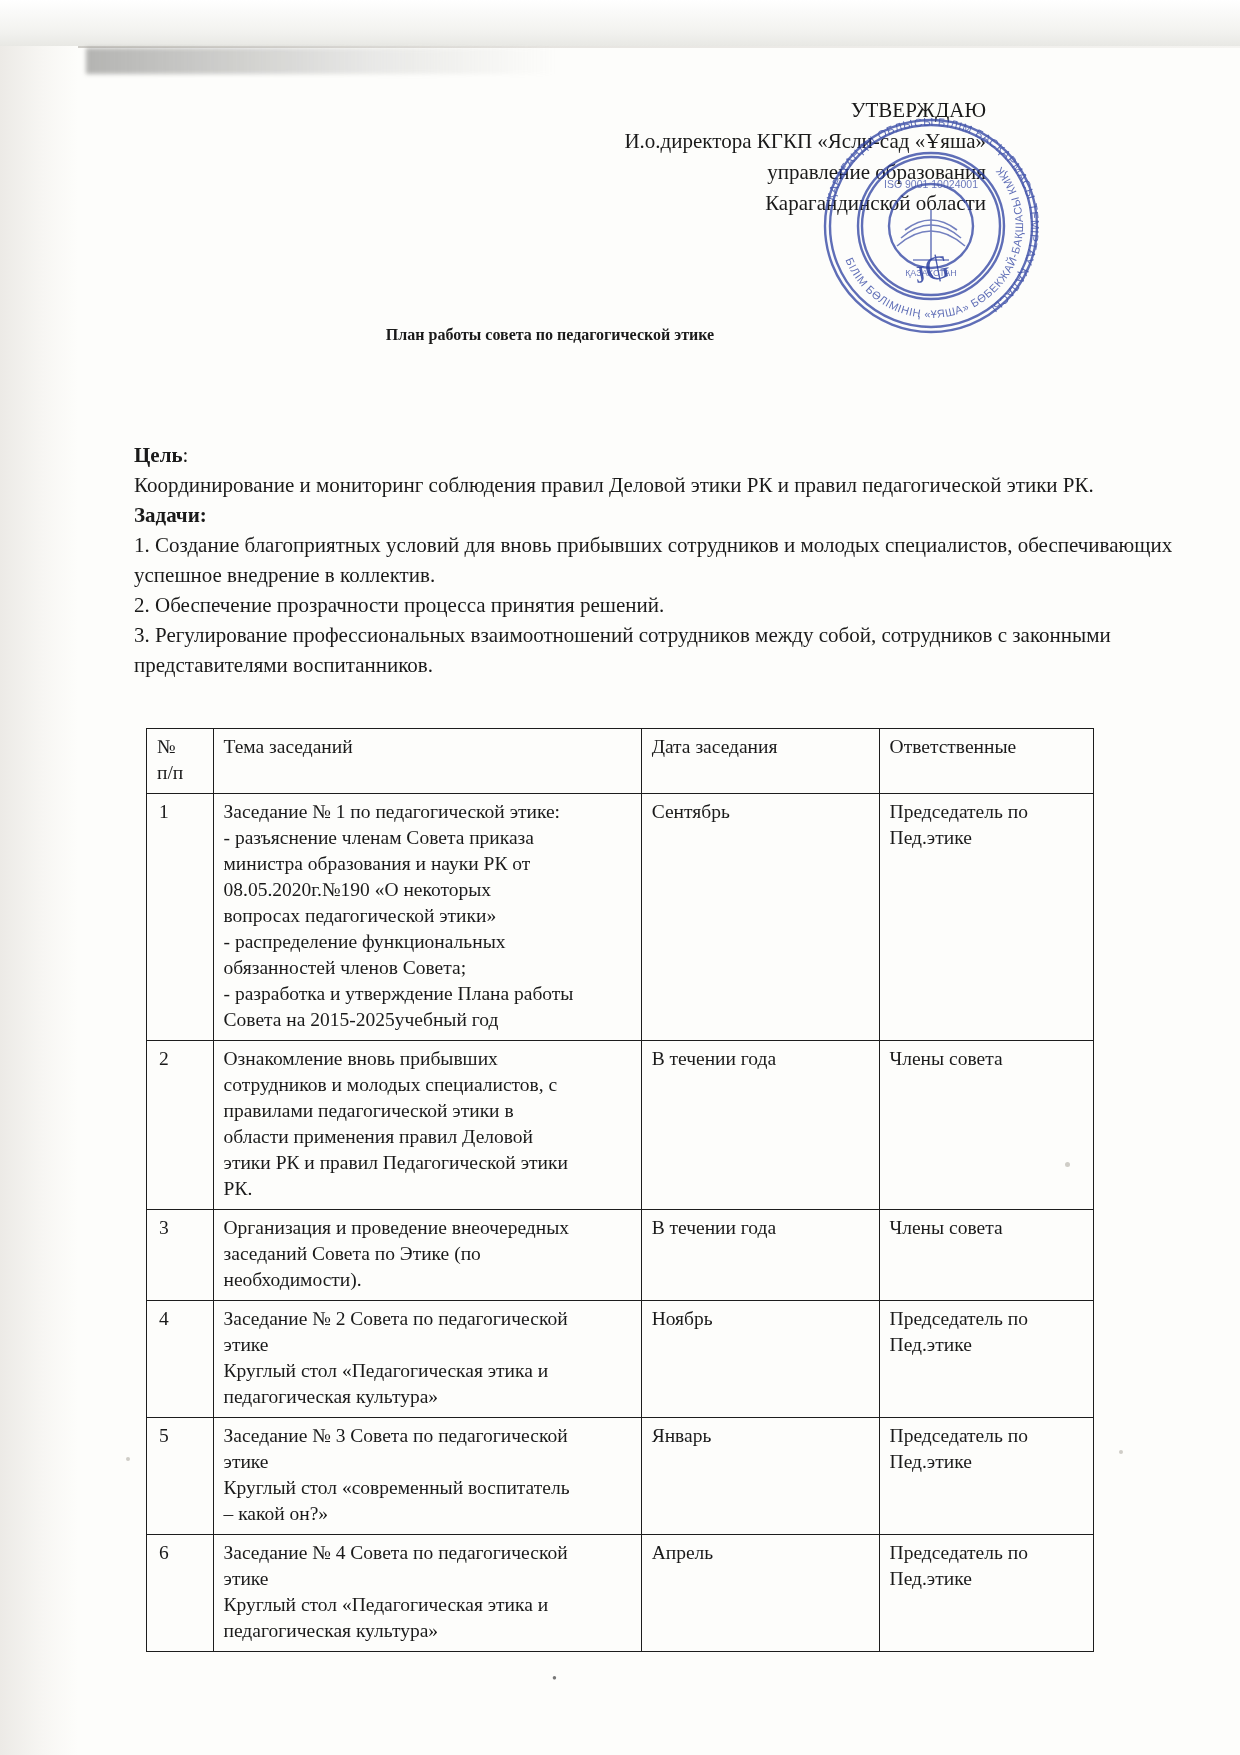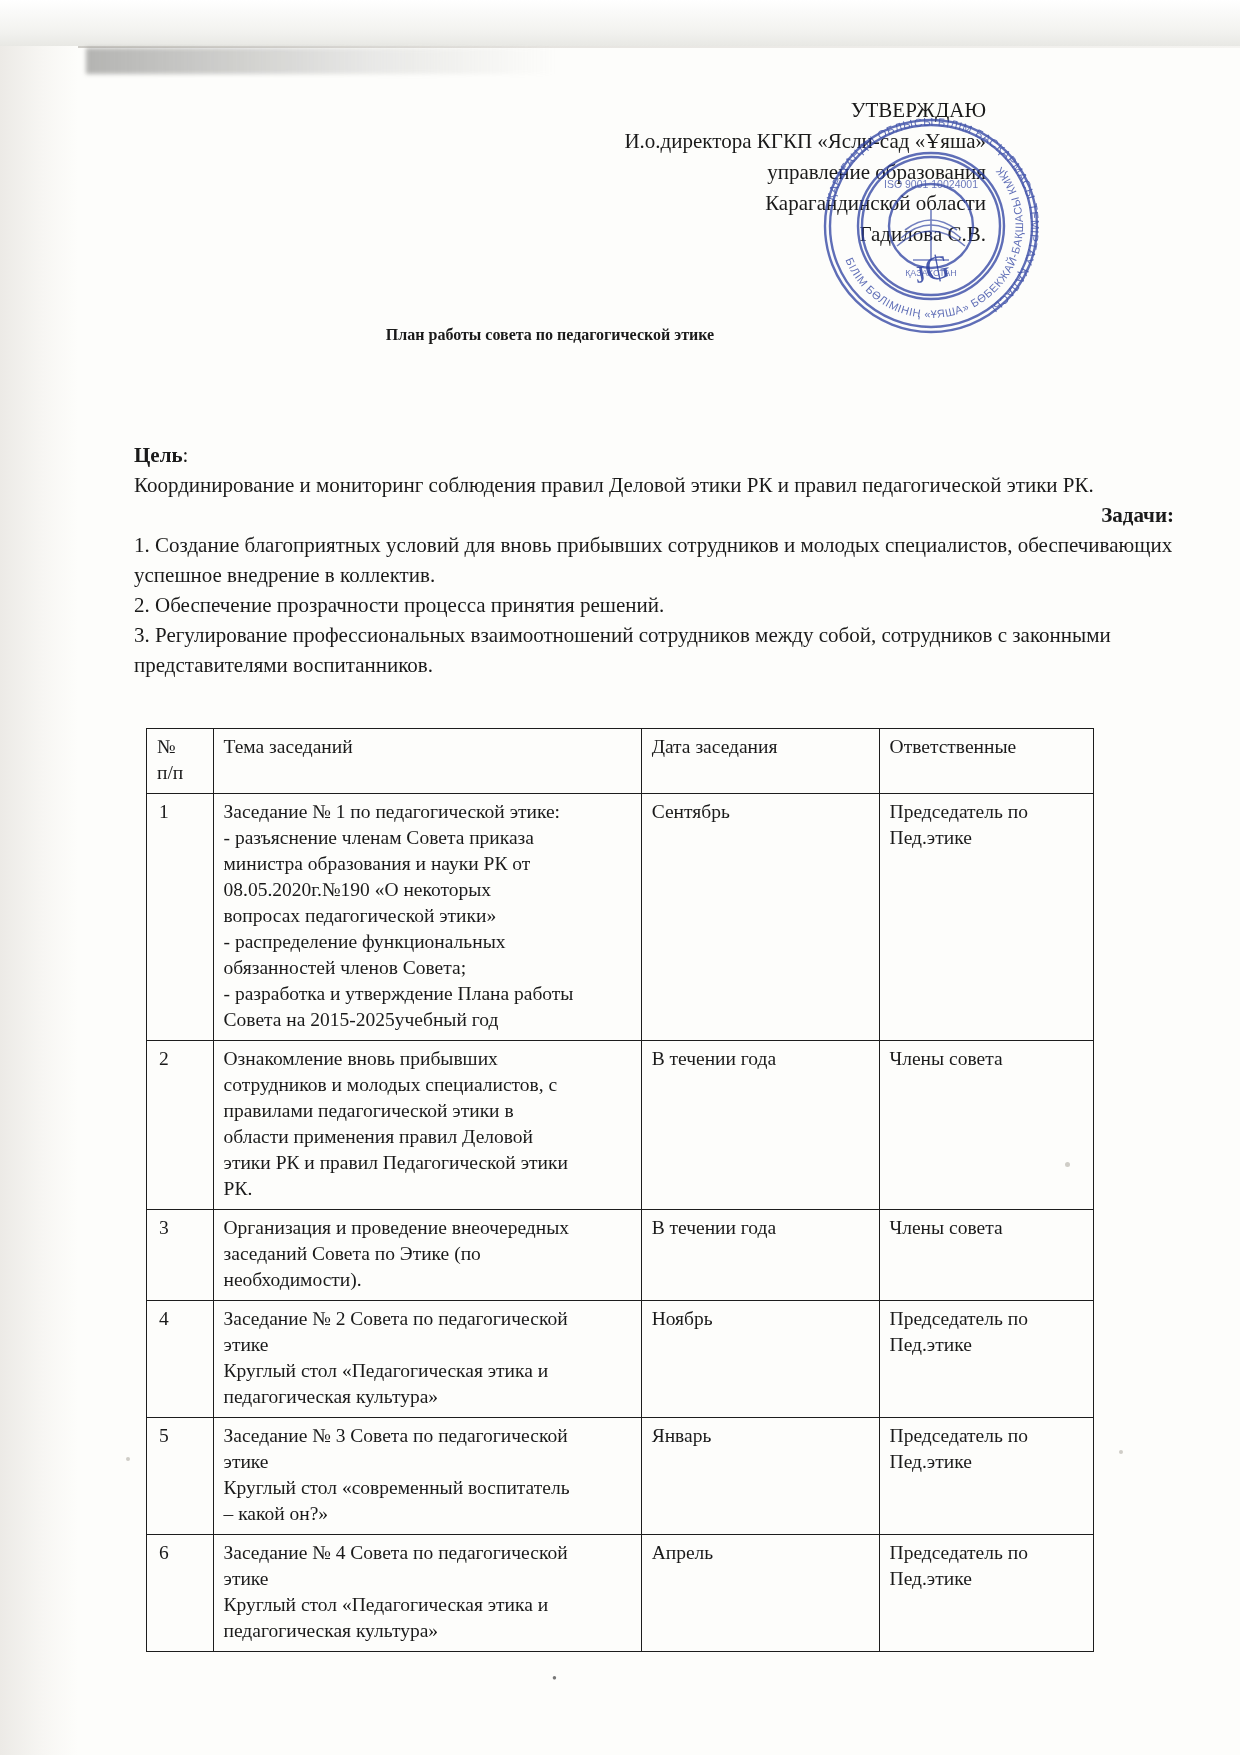--- a/index.html
+++ b/index.html
@@ -75,21 +75,21 @@
   
   .body-text {
     position: absolute;
     top: 440px;
     left: 134px;
     width: 1040px;
     font-size: 21px;
     line-height: 30px;
   }
   .body-text p { margin: 0; }
-  .body-text .b { font-weight: bold; text-align: right; }
+  .body-text .b { font-weight: bold; }
 
   
   .plan-table {
     position: absolute;
     top: 728px;
     left: 146px;
     width: 948px;
     border-collapse: collapse;
     font-size: 19.5px;
     line-height: 26px;
@@ -147,21 +147,20 @@
   <div class="scan-edge"></div>
   <div class="scan-blob"></div>
 
   <div class="content">
 
     <div class="approval">
       <div class="ln">УТВЕРЖДАЮ</div>
       <div class="ln">И.о.директора КГКП «Ясли-сад «Ұяша»</div>
       <div class="ln">управление образования</div>
       <div class="ln">Карагандинской области</div>
-      <div class="ln">Гадилова С.В.</div>
     </div>
 
     <svg class="stamp" viewBox="0 0 232 232">
       <defs>
         <path id="arcOuter" d="M 116,116 m -100,0 a 100,100 0 1,1 200,0 a 100,100 0 1,1 -200,0"></path>
         <path id="arcOuter2" d="M 116,116 m -92,0 a 92,92 0 1,0 184,0 a 92,92 0 1,0 -184,0"></path>
       </defs>
       <g fill="none" stroke="#2b3fa0" stroke-width="2.4" opacity="0.85">
         <circle cx="116" cy="116" r="106"></circle>
         <circle cx="116" cy="116" r="101"></circle>

